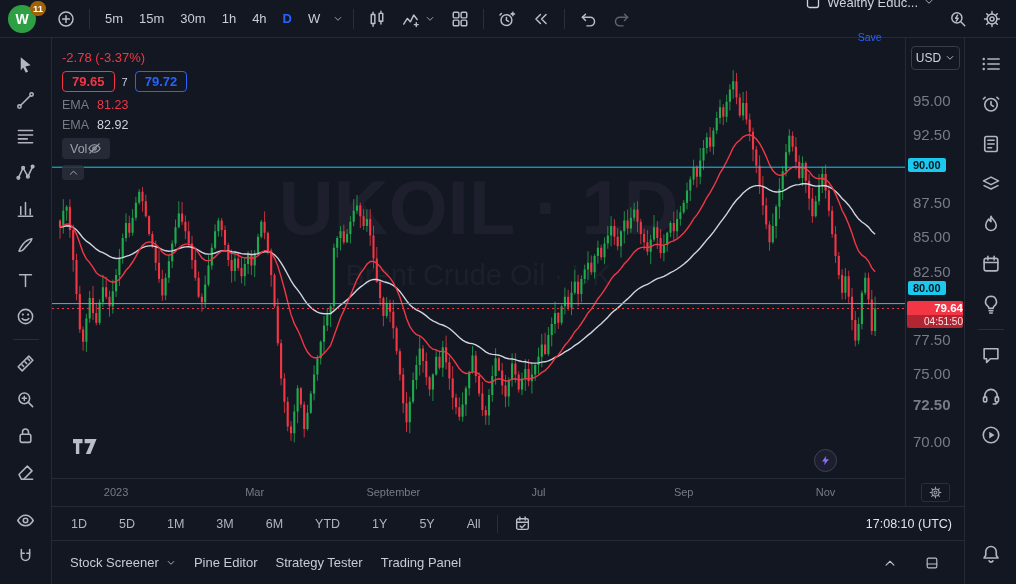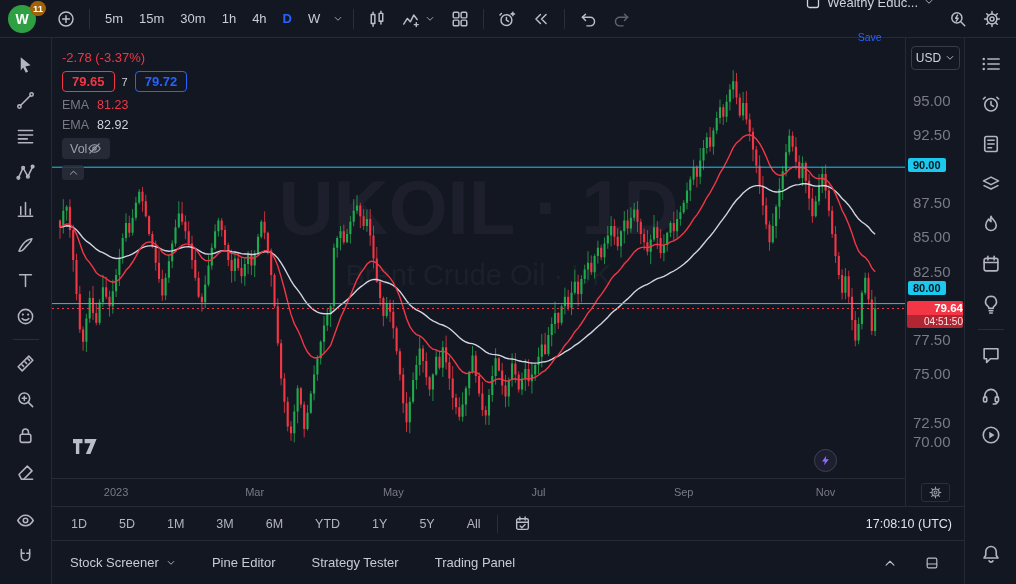--- a/index.html
+++ b/index.html
@@ -84,21 +84,21 @@
   #scale-gear { position:absolute; left:15px; top:445px; width:29px; height:19px; border:1px solid #2a2e39; border-radius:3px; display:flex; align-items:center; justify-content:center; color:#9aa0ab; }
 
   
   #range-bar { position:absolute; left:0; top:468px; right:0; height:34px; border-top:1px solid #252a36; display:flex; align-items:center; padding:0 12px; }
   #ranges { display:flex; align-items:center; gap:18px; }
   .rg-btn { padding:4px 7px; font-size:12.5px; color:#b2b5be; border-radius:4px; }
   #clock { margin-left:auto; font-size:12.5px; color:#dfe3ec; }
 
   
   #bottom-tabs { position:absolute; left:0; top:502px; right:0; height:44px; border-top:1px solid #252a36; display:flex; align-items:center; padding:0 18px; }
-  #tabs { display:flex; align-items:center; gap:36px; }
+  #tabs { display:flex; align-items:center; gap:18px; }
   .tab-btn { display:flex; align-items:center; gap:7px; font-size:13px; color:#c6cbd4; }
   .bt-icons { margin-left:auto; display:flex; align-items:center; gap:14px; color:#b2b5be; }
 </style>
 </head>
 <body>
 
 <div id="app">
 
   <header id="topbar">
     <div class="logo">
@@ -506,21 +506,21 @@
         <div id="floating-badge">
           <svg width="11" height="13" viewBox="0 0 16 16">
               <path d="M9 1L3 9.5h4L6 15l7-9H8.5z" fill="#8d6bff"></path>
             </svg>
         </div>
       </div>
 
       <div id="time-axis">
           <span class="ta-label" style="left: 64.1px;">2023</span>
           <span class="ta-label" style="left: 202.7px;">Mar</span>
-          <span class="ta-label" style="left: 341.3px;">May</span>
+          <span class="ta-label" style="left: 341.3px;">September</span>
           <span class="ta-label" style="left: 486.5px;">Jul</span>
           <span class="ta-label" style="left: 631.7px;">Sep</span>
           <span class="ta-label" style="left: 773.6px;">Nov</span>
         </div>
 
       <div id="price-scale">
         <button id="usd-btn">
           <span>USD</span>
           <span class="ic i10">
               <svg viewBox="0 0 16 16" fill="none" stroke="currentColor" stroke-width="1.3" stroke-linecap="round" stroke-linejoin="round">
@@ -529,21 +529,21 @@
             </span>
         </button>
         <div id="ps-labels">
             <div class="ps-tick" style="top: 54px;">95.00</div>
             <div class="ps-tick" style="top: 88.1px;">92.50</div>
             <div class="ps-tick" style="top: 156.3px;">87.50</div>
             <div class="ps-tick" style="top: 190.4px;">85.00</div>
             <div class="ps-tick" style="top: 224.5px;">82.50</div>
             <div class="ps-tick" style="top: 292.7px;">77.50</div>
             <div class="ps-tick" style="top: 326.8px;">75.00</div>
-            <div class="ps-tick" style="top: 376px;">72.50</div>
+            <div class="ps-tick" style="top: 358px; font-weight: bold;">72.50</div>
             <div class="ps-tick" style="top: 395px;">70.00</div>
             <div class="ps-badge" style="top: 120.2px;">90.00</div>
             <div class="ps-badge" style="top: 242.6px;">80.00</div>
             <div class="ps-last" style="top: 262.51px;">
               <div class="lp">79.64</div>
               <div class="cd">04:51:50</div>
             </div>
           </div>
         <button id="scale-gear">
           <span class="ic i13">

